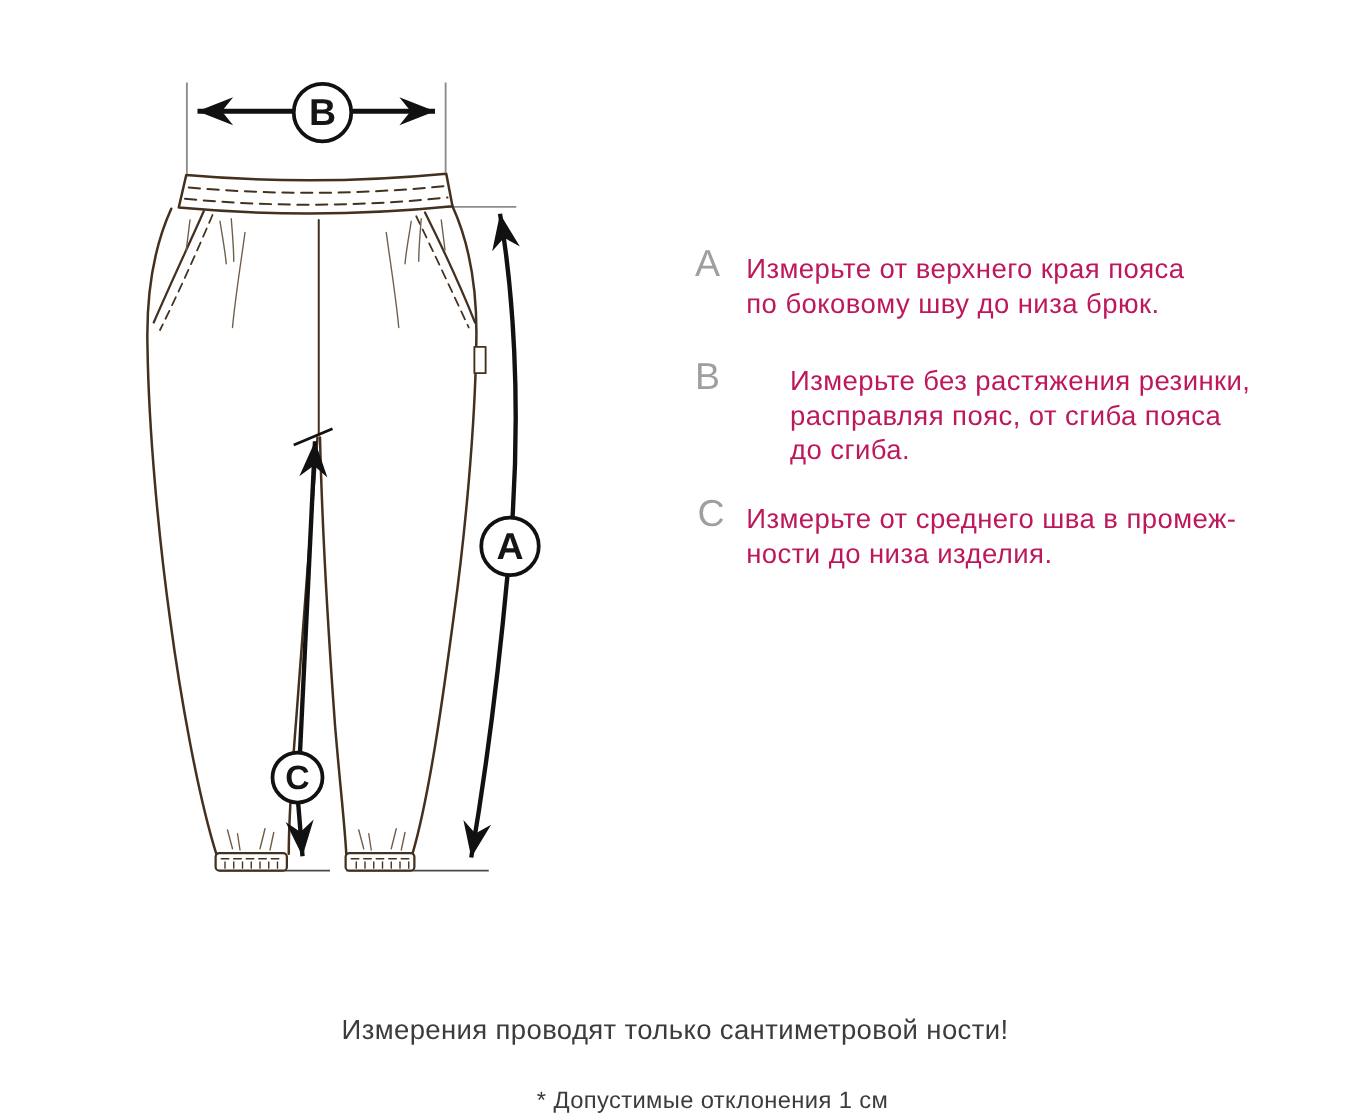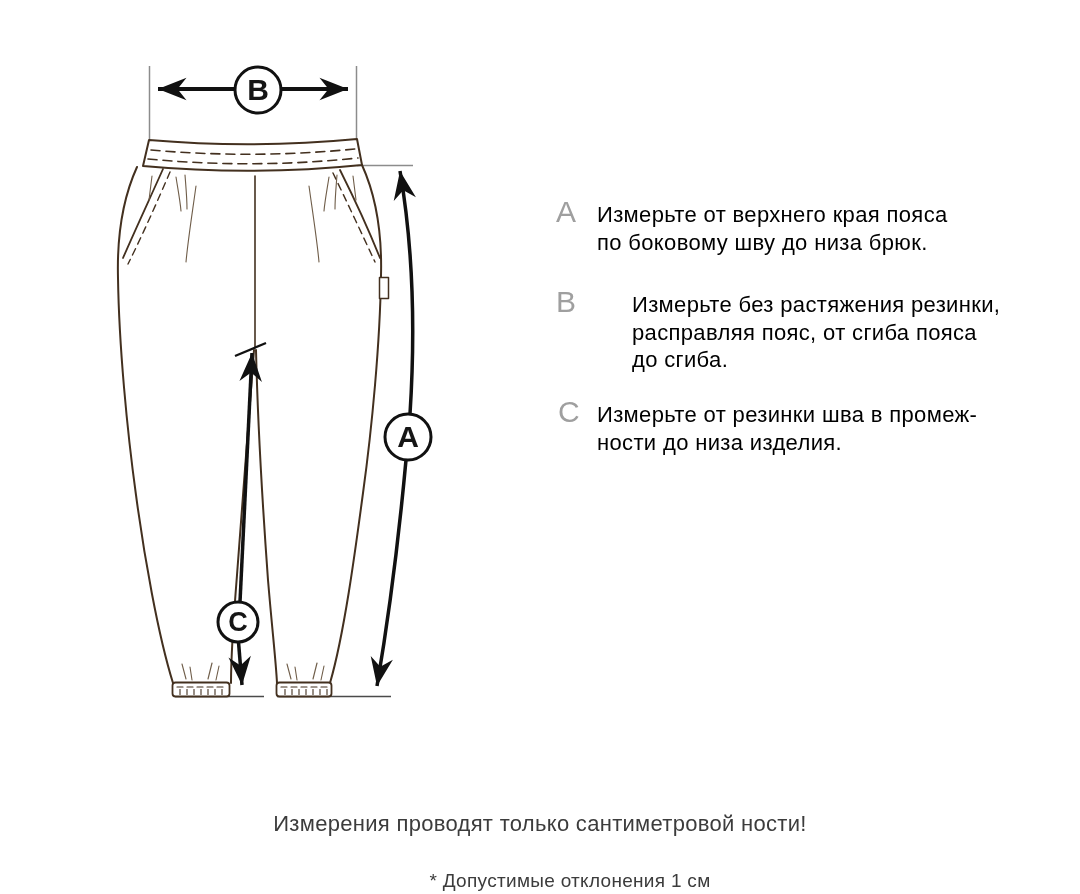--- a/index.html
+++ b/index.html
@@ -7,21 +7,21 @@
     position:relative;width:1080px;height:894px;background:#ffffff;overflow:hidden;
     font-family:"Liberation Sans",sans-serif;
   }
   #drawing{position:absolute;left:0;top:0;}
   .instr{position:absolute;}
   .instr-letter{
     position:absolute;font-size:30px;line-height:30px;color:#9f9f9f;
     font-weight:400;letter-spacing:.5px;
   }
   .instr-text{
-    position:absolute;font-size:22px;line-height:27.5px;color:#000000;
+    position:absolute;font-size:22px;line-height:27.5px;color:#be185d;
     white-space:pre-line;letter-spacing:.35px;width:430px;
   }
   .footer{
     position:absolute;left:0;top:0;width:1080px;text-align:center;color:#3c3c3c;
   }
   .footer-note{position:absolute;left:0;top:811px;width:100%;font-size:22px;letter-spacing:.3px;}
   .footer-tolerance{position:absolute;left:0;top:870px;width:100%;font-size:19px;letter-spacing:.3px;padding-left:30px;}
   .circle-letter{
     font-family:"Liberation Sans",sans-serif;font-weight:bold;fill:#151515;
   }
@@ -140,21 +140,21 @@
 по боковому шву до низа брюк.</div>
   </div>
   <div class="instr">
     <span class="instr-letter" style="left:556px;top:287px;">B</span>
     <div class="instr-text" style="left:632px;top:291px;">Измерьте без растяжения резинки,
 расправляя пояс, от сгиба пояса
 до сгиба.</div>
   </div>
   <div class="instr">
     <span class="instr-letter" style="left:558px;top:397px;">C</span>
-    <div class="instr-text" style="left:597px;top:401px;">Измерьте от резинки шва в промеж-
+    <div class="instr-text" style="left:597px;top:401px;">Измерьте от среднего шва в промеж-
 ности до низа изделия.</div>
   </div>
 
   <div class="footer">
     <div class="footer-note">Измерения проводят только сантиметровой ности!</div>
     <div class="footer-tolerance">* Допустимые отклонения 1 см</div>
   </div>
 
 </div>
 

